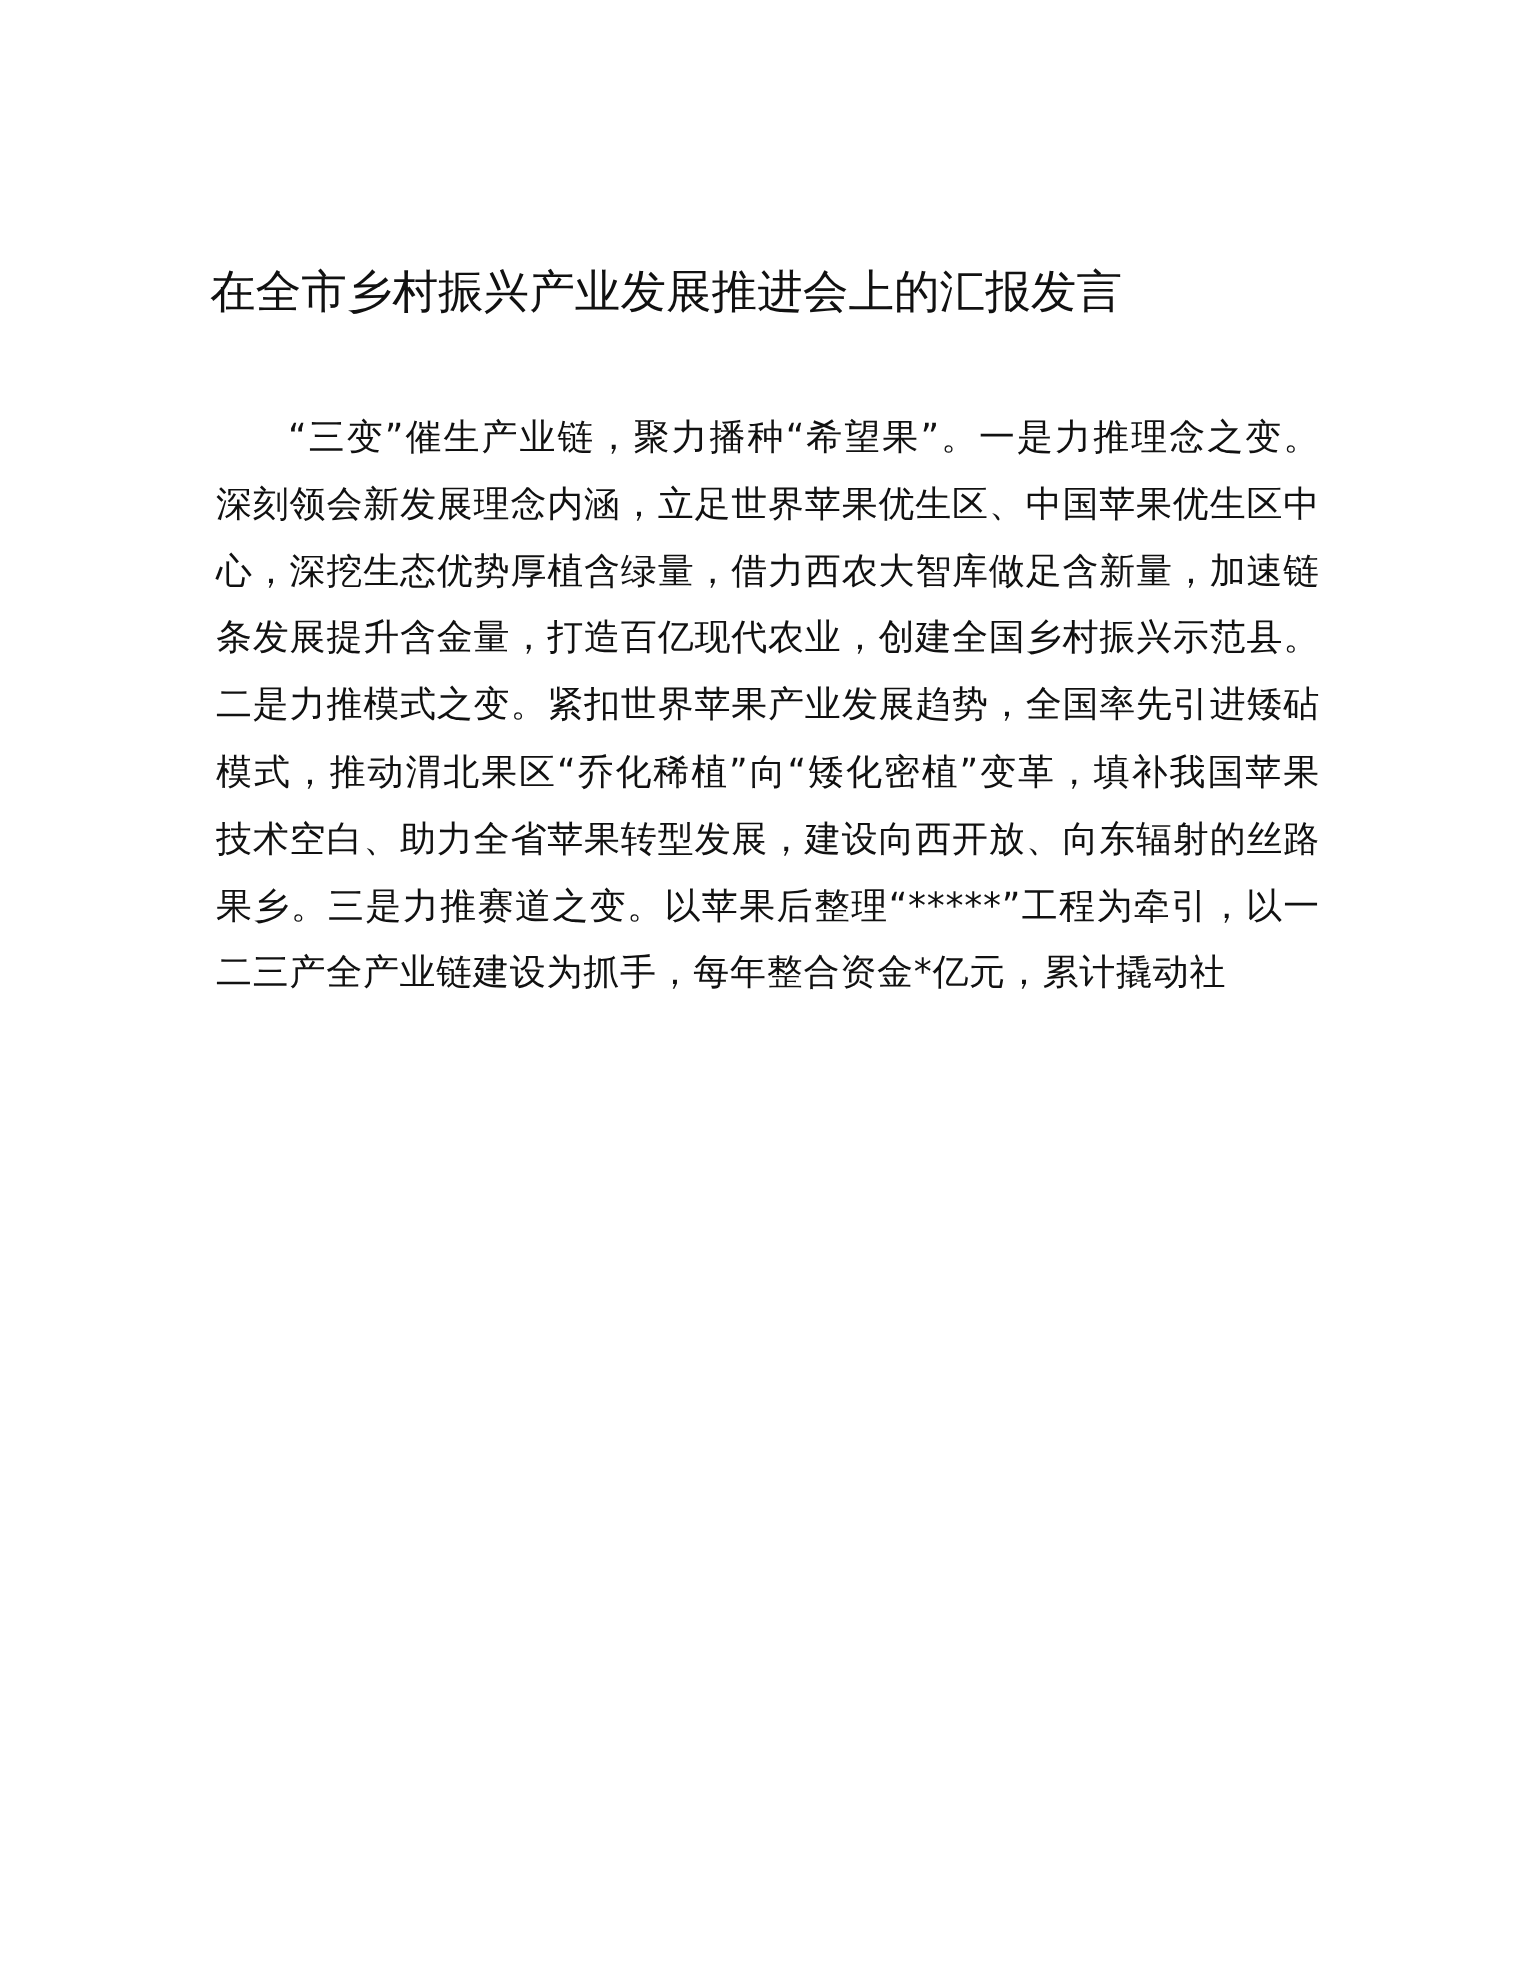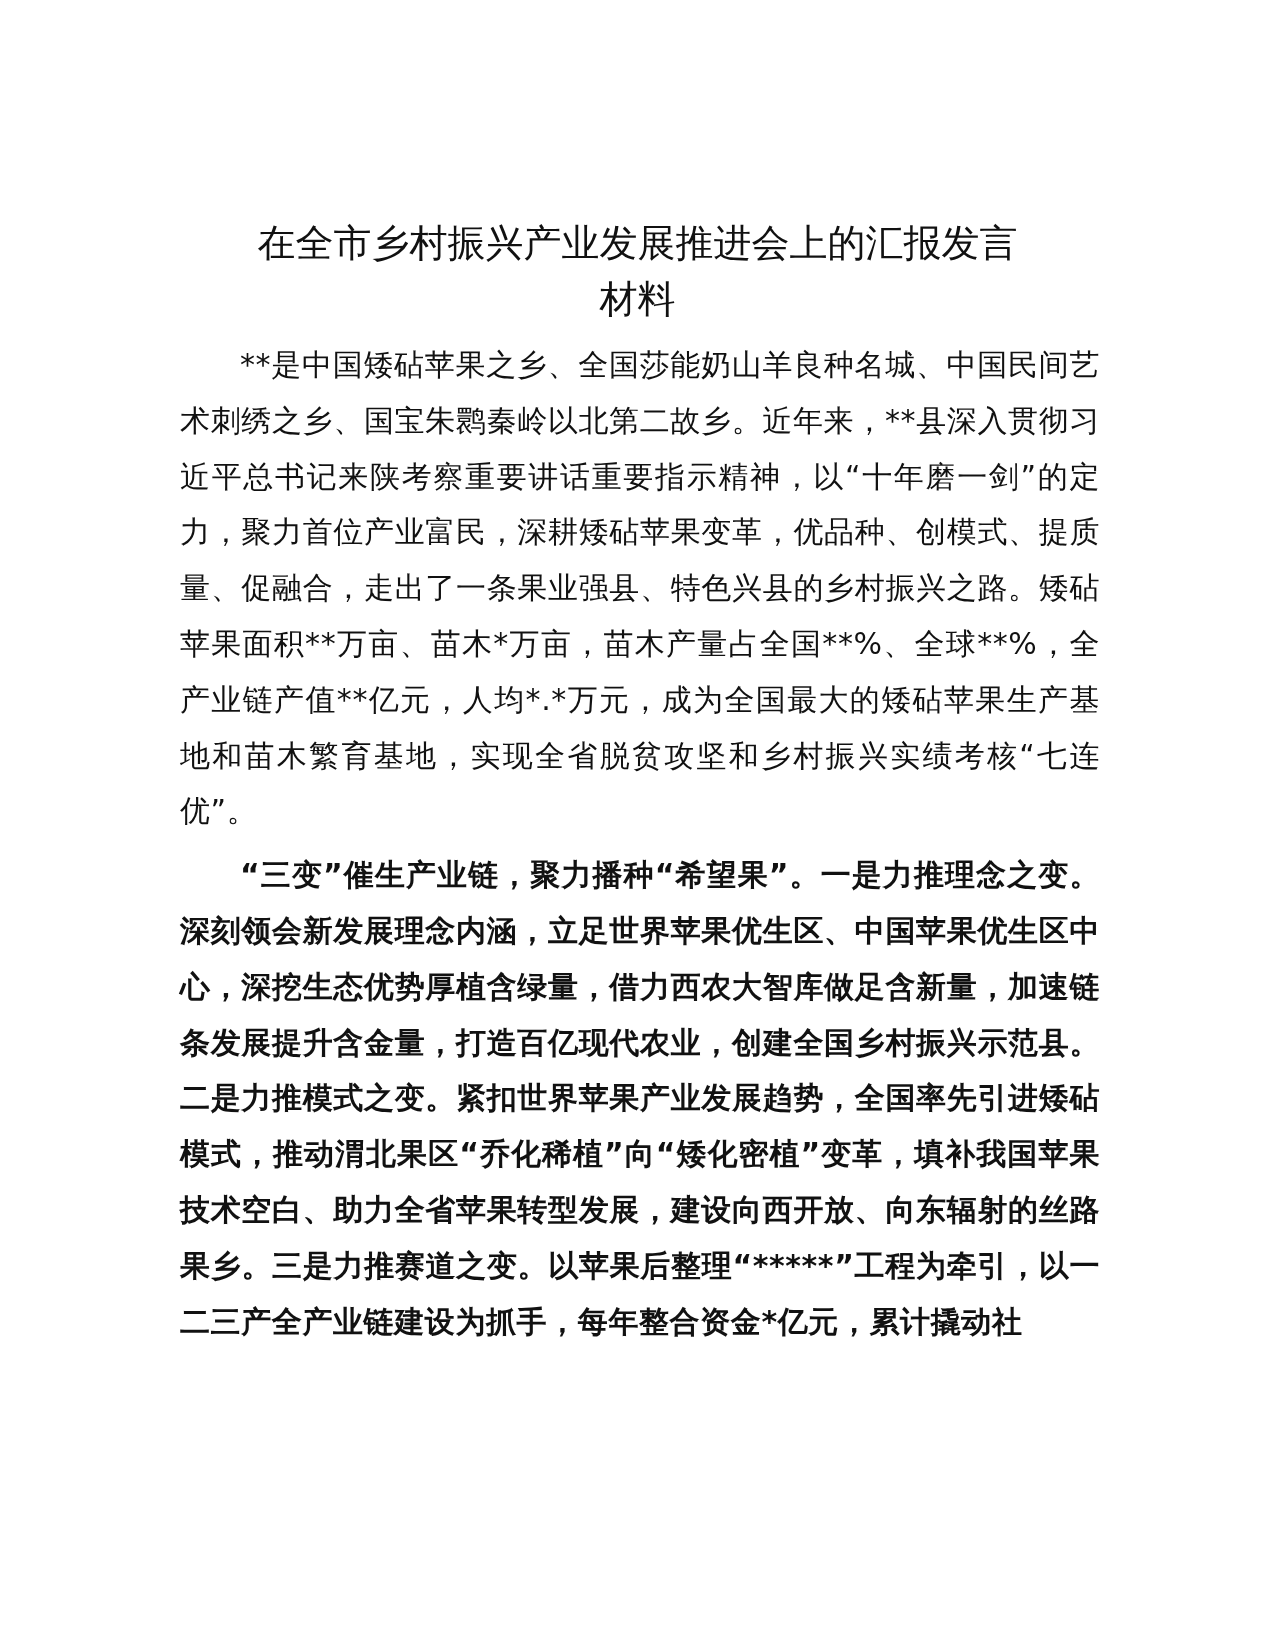--- a/index.html
+++ b/index.html
@@ -1,30 +1,28 @@
 <!DOCTYPE html>
 <html><head>
   <meta charset="utf-8">
   <style>
     html, body { margin: 0; padding: 0; background: #ffffff; }
     body { width: 1275px; height: 1650px; position: relative; overflow: hidden;
            font-family: "DejaVu Sans", sans-serif; color: #111; }
     .page { position: absolute; left: 0; top: 0; width: 1275px; height: 1650px; background: #fff; }
-    .title { position: absolute; left: 175px; width: 925px; text-align: center;
+    .title { position: absolute; left: 175px; width: 925px; 
              font-size: 38px; line-height: 56px; top: 215px; letter-spacing: 0px; color: #111; }
     .body { position: absolute; left: 180px; width: 920px; top: 337px; }
     .para { margin: 0; font-size: 30px; line-height: 55.8px; text-indent: 60px;
             text-align: justify; letter-spacing: 0.6px; }
     .para + .para { margin-top: 8px; font-weight: bold; }
   </style>
 </head>
 <body>
 
 <div class="page">
   <div class="title">
     <div>在全市乡村振兴产业发展推进会上的汇报发言</div>
-    <div>材料</div>
   </div>
   <div class="body">
-    <p class="para">**是中国矮砧苹果之乡、全国莎能奶山羊良种名城、中国民间艺术刺绣之乡、国宝朱鹮秦岭以北第二故乡。近年来，**县深入贯彻习近平总书记来陕考察重要讲话重要指示精神，以“十年磨一剑”的定力，聚力首位产业富民，深耕矮砧苹果变革，优品种、创模式、提质量、促融合，走出了一条果业强县、特色兴县的乡村振兴之路。矮砧苹果面积**万亩、苗木*万亩，苗木产量占全国**%、全球**%，全产业链产值**亿元，人均*.*万元，成为全国最大的矮砧苹果生产基地和苗木繁育基地，实现全省脱贫攻坚和乡村振兴实绩考核“七连优”。</p>
     <p class="para">“三变”催生产业链，聚力播种“希望果”。一是力推理念之变。深刻领会新发展理念内涵，立足世界苹果优生区、中国苹果优生区中心，深挖生态优势厚植含绿量，借力西农大智库做足含新量，加速链条发展提升含金量，打造百亿现代农业，创建全国乡村振兴示范县。二是力推模式之变。紧扣世界苹果产业发展趋势，全国率先引进矮砧模式，推动渭北果区“乔化稀植”向“矮化密植”变革，填补我国苹果技术空白、助力全省苹果转型发展，建设向西开放、向东辐射的丝路果乡。三是力推赛道之变。以苹果后整理“*****”工程为牵引，以一二三产全产业链建设为抓手，每年整合资金*亿元，累计撬动社</p>
   </div>
 </div>
 
 </body></html>

